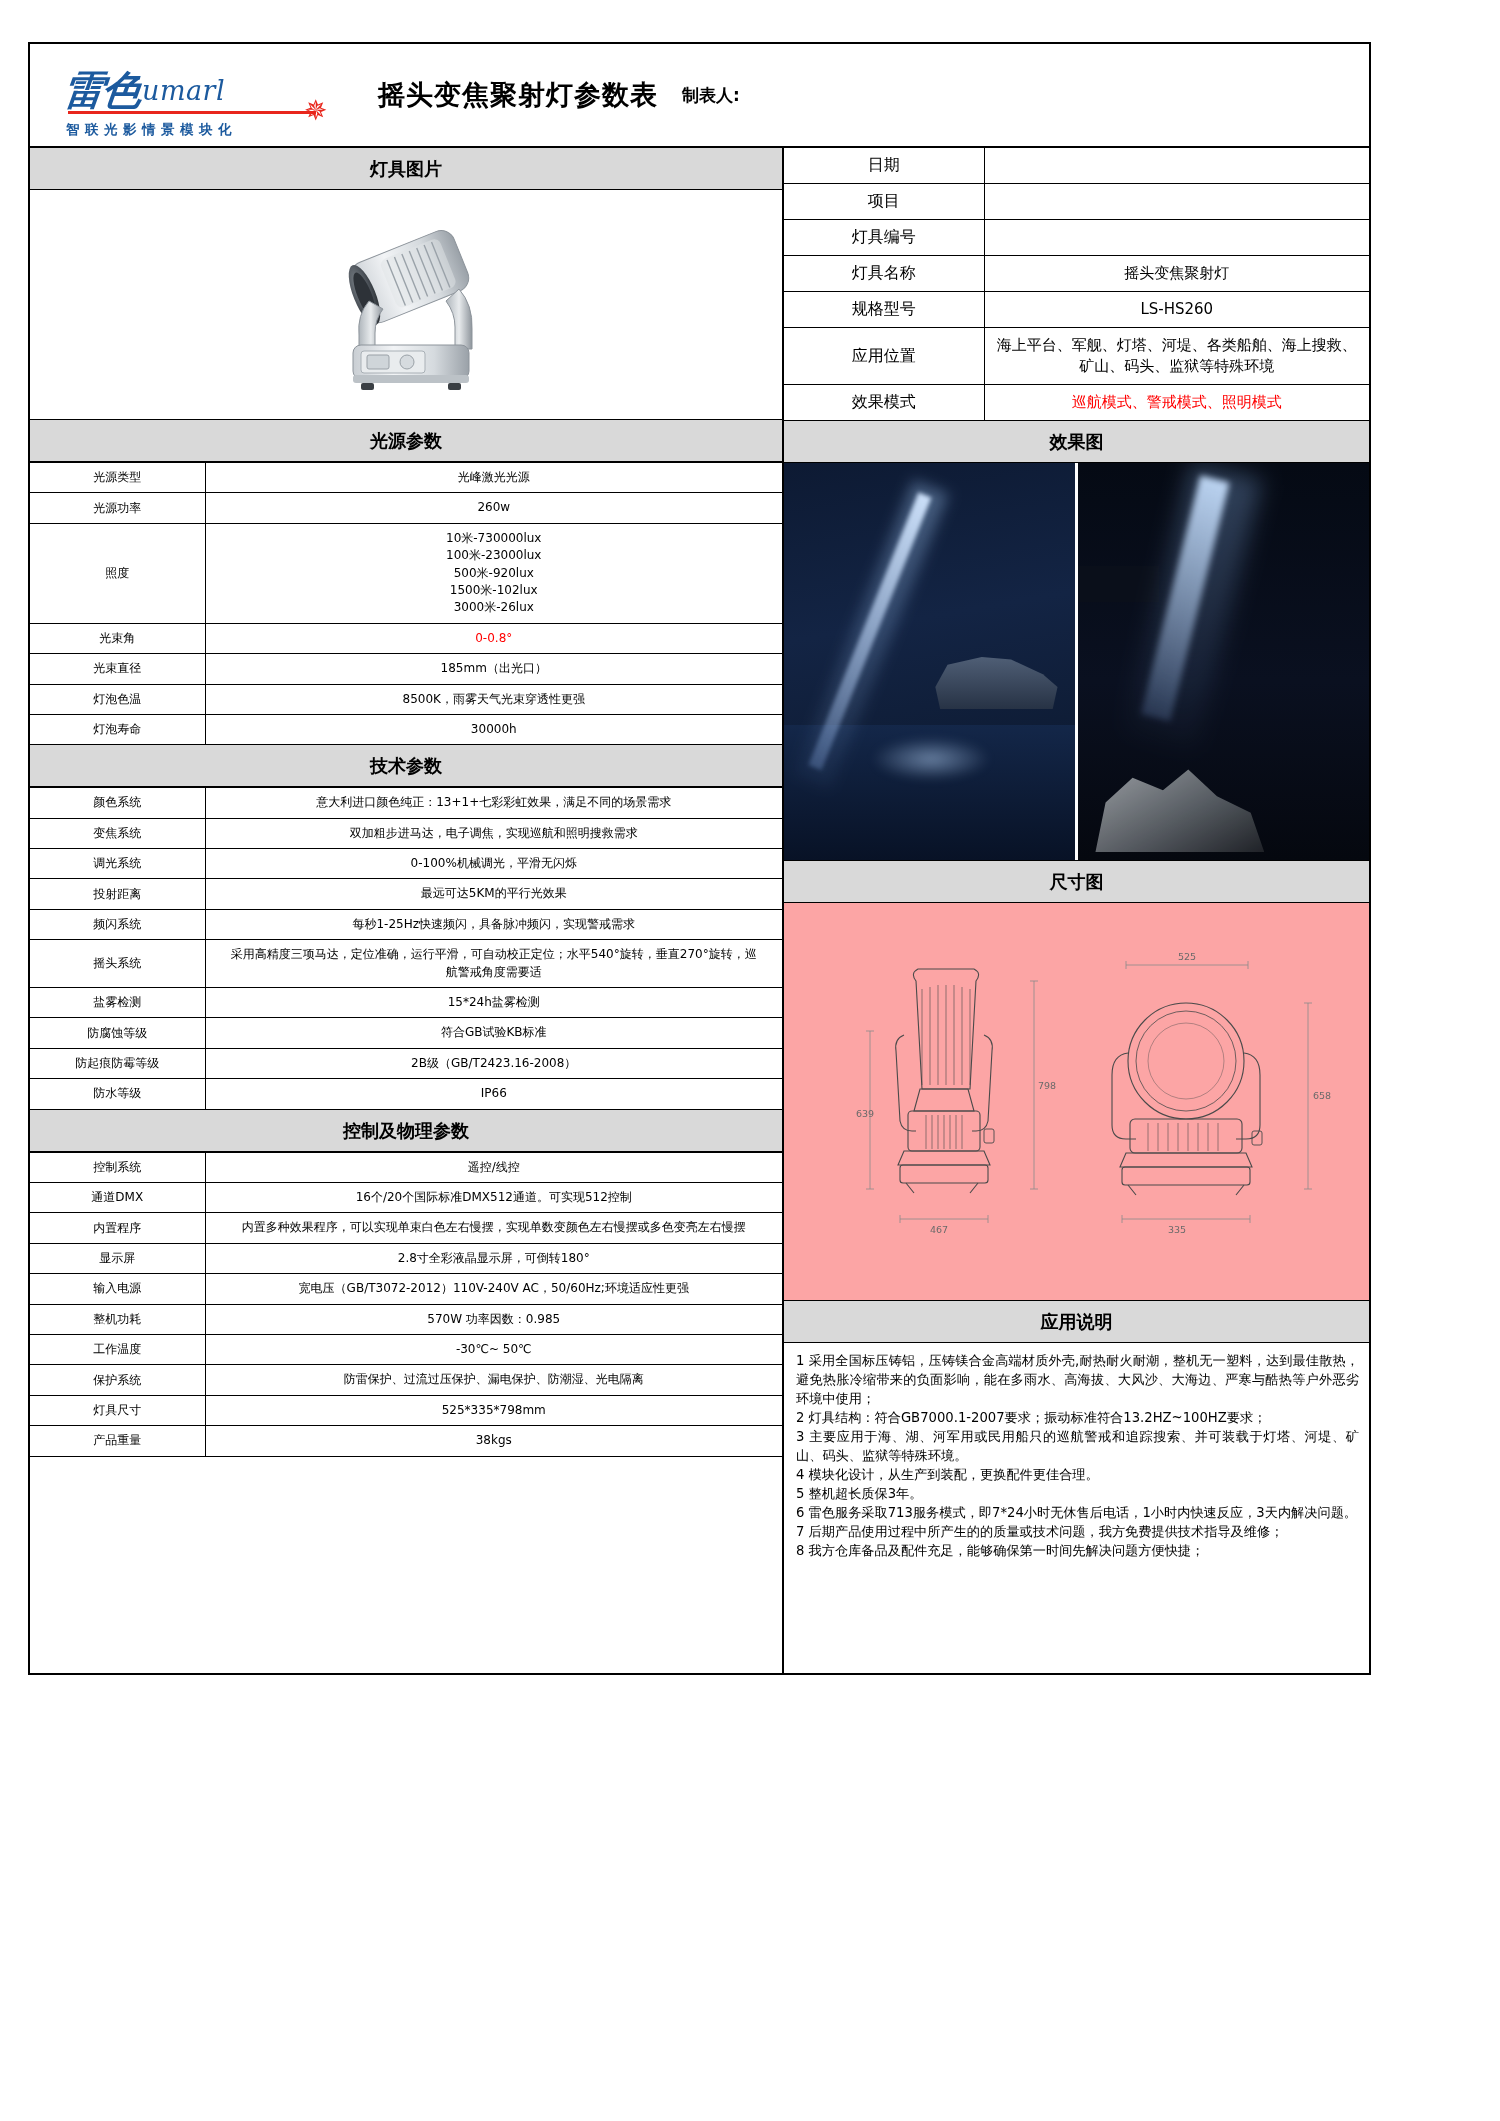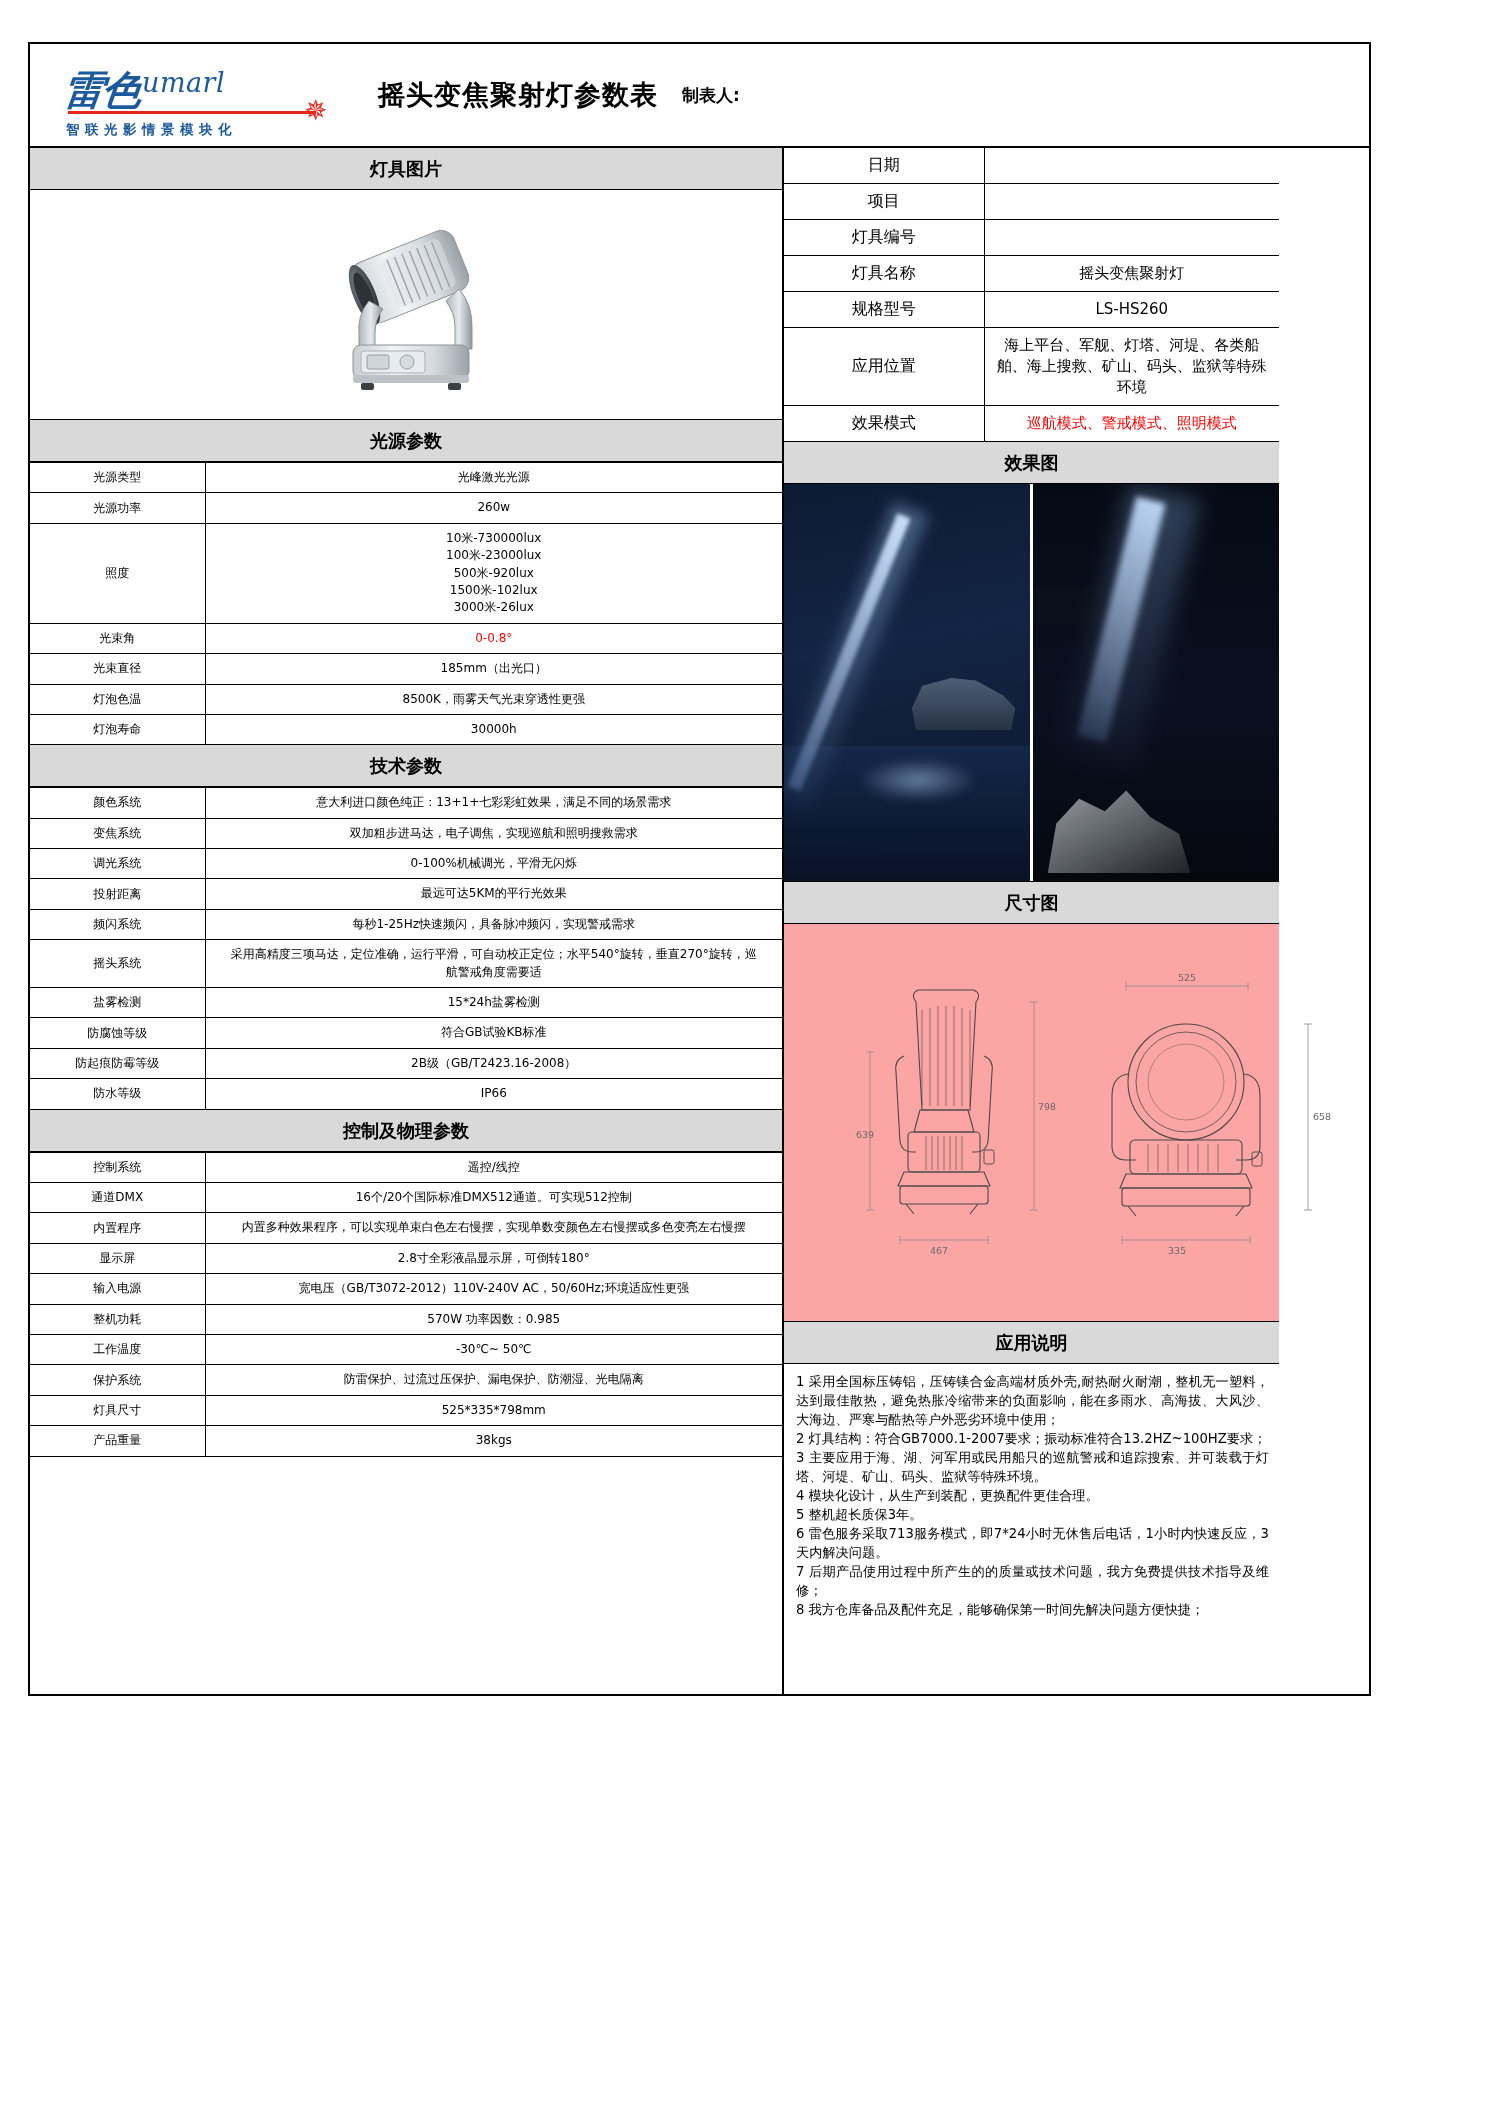--- a/index.html
+++ b/index.html
@@ -54,21 +54,21 @@
     letter-spacing: -2px;
     line-height: 1;
     transform: skewX(-6deg);
   }
   .logo-en {
     font-family: "DejaVu Serif", "Liberation Serif", serif;
     font-style: italic;
     font-size: 27px;
     color: #1c5a9e;
     margin-left: 2px;
-    margin-bottom: 12px;
+    margin-bottom: 4px;
     letter-spacing: 0.5px;
   }
   .logo-underline {
     position: relative;
     width: 248px;
     height: 3px;
     background: #e8261c;
     margin-top: 1px;
     margin-left: 4px;
   }
@@ -109,21 +109,21 @@
 
   
   .main {
     position: absolute;
     left: 28px; top: 146px;
     width: 1343px;
     border: 2px solid #000;
     display: flex;
   }
   .col-left { width: 754px; border-right: 2px solid #000; }
-  .col-right { width: 495px; }
+  .col-right { width: 585px; }
 
   .band {
     background: #d9d9d9;
     border-bottom: 1.5px solid #000;
     text-align: center;
     font-weight: bold;
     font-size: 18px;
     padding: 9px 16px 8px;
   }
 

